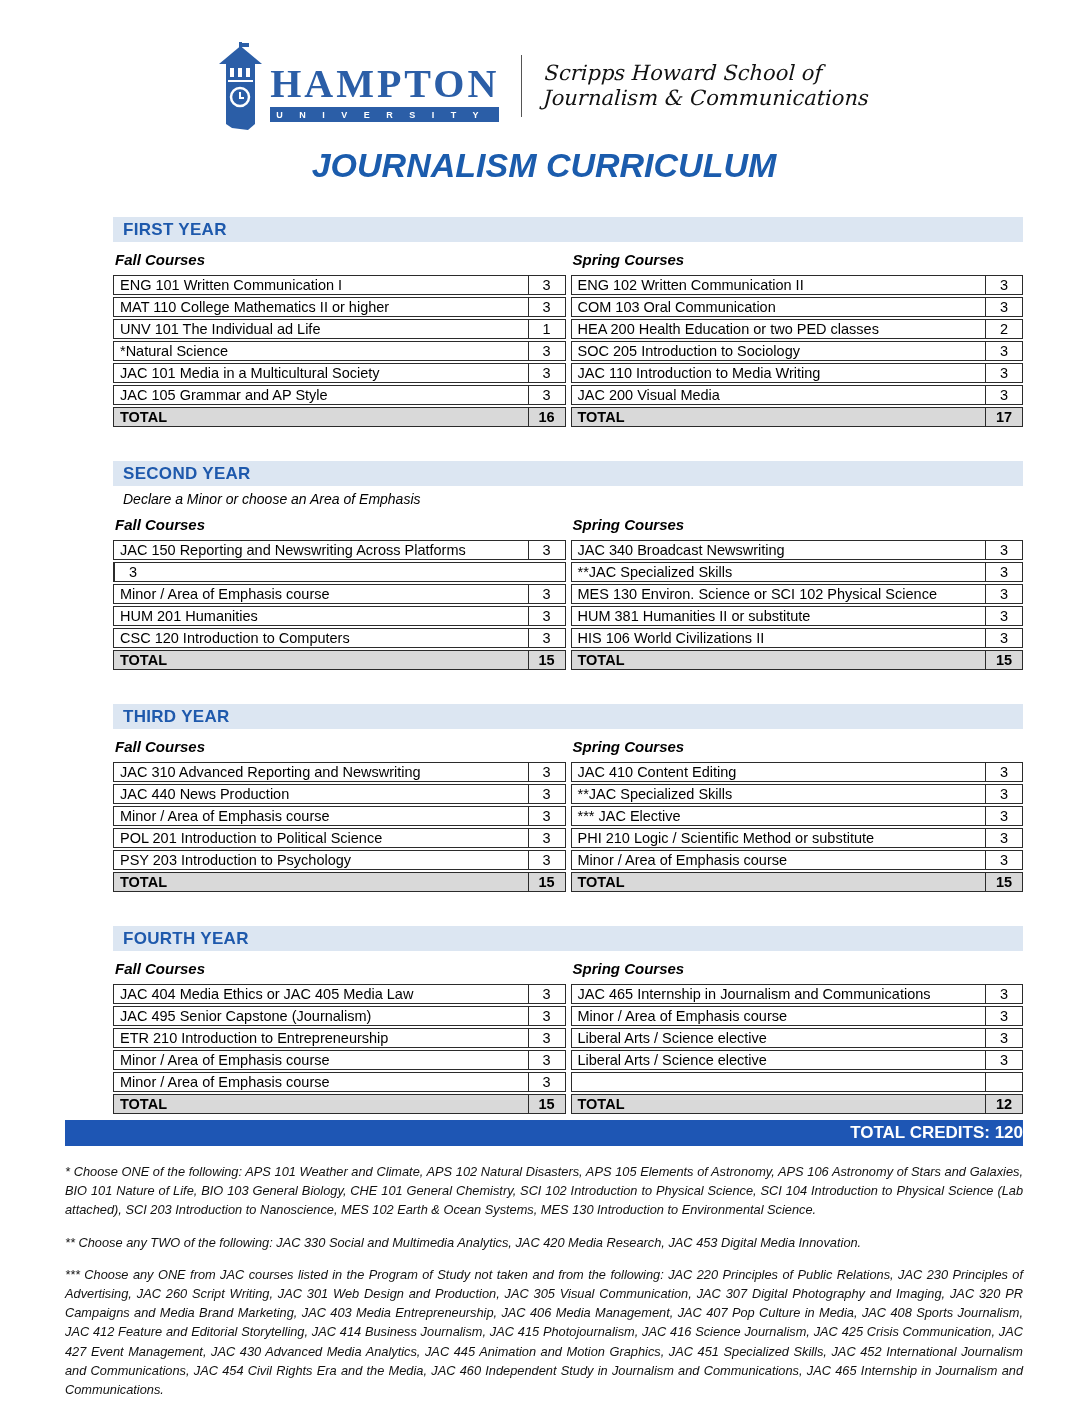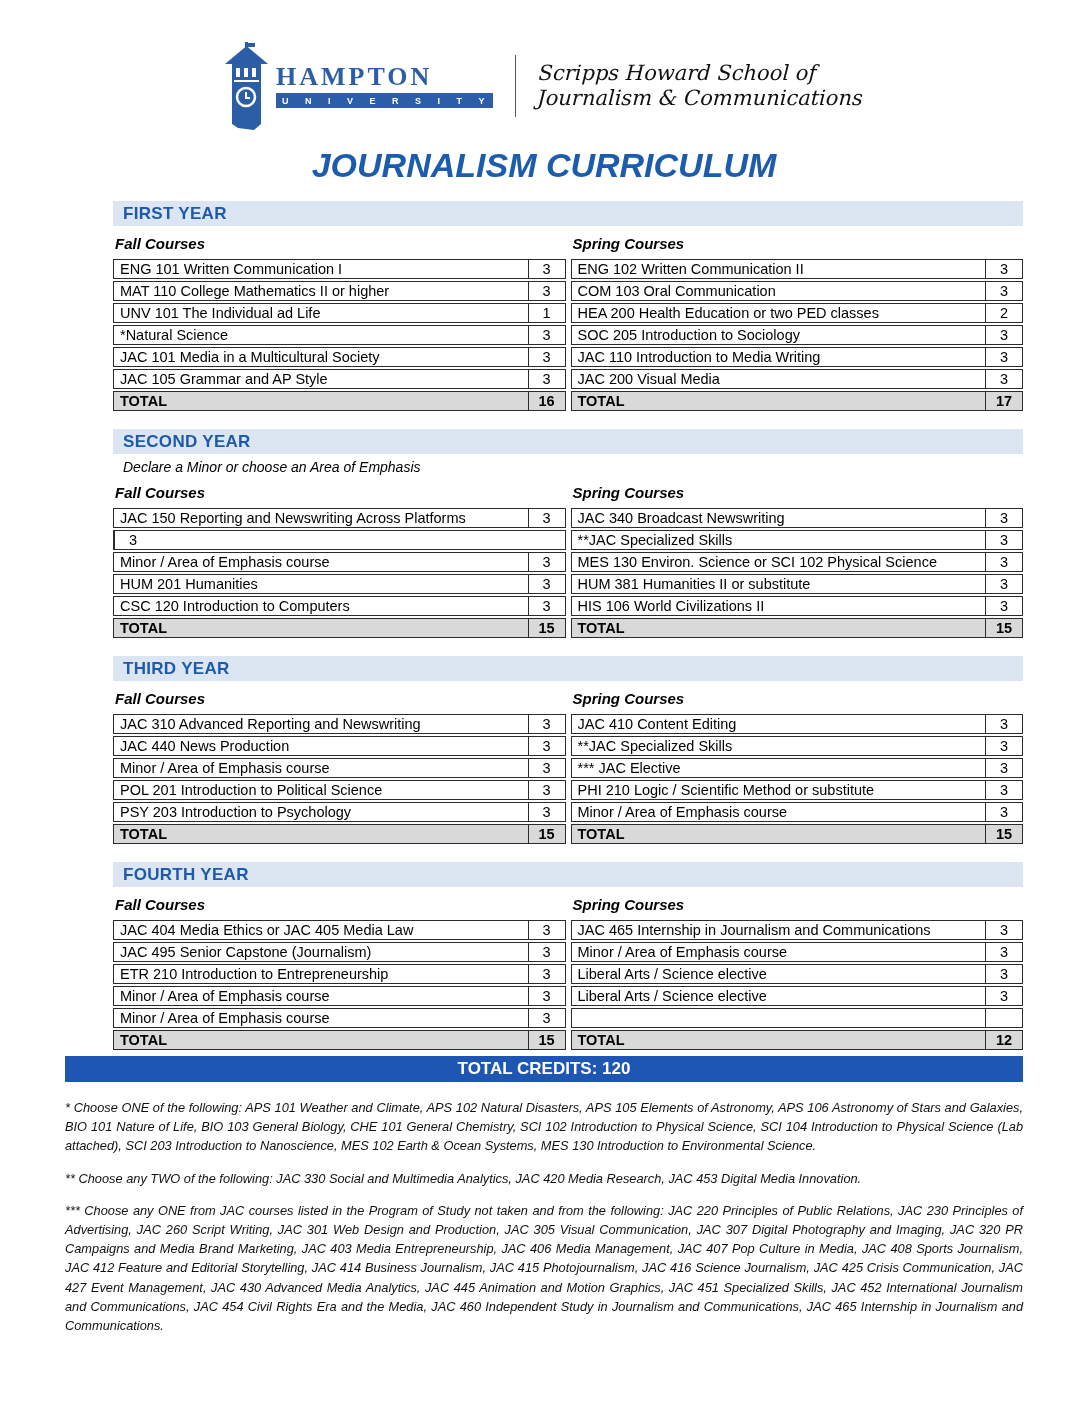--- a/index.html
+++ b/index.html
@@ -11,39 +11,39 @@
   .page { position:relative; width:1088px; height:1408px; background:#fff; }
   .content { width:958px; margin:0 auto; padding-left:0; }
 
   
   .brand { display:flex; align-items:center; justify-content:center; padding-top:42px; }
   .logo { display:flex; align-items:flex-start; }
   .logo-tower { width:48px; height:88px; margin-right:4px; flex:0 0 auto; }
   .logo-text { margin-top:22px; }
   .logo-hampton {
     font-family:"Liberation Serif", serif; font-weight:bold;
-    color:#2b5ea7; font-size:26px; letter-spacing:3px; line-height:1;
+    color:#2b5ea7; font-size:40px; letter-spacing:3px; line-height:1;
   }
   .logo-univ-bar {
     background:#2b5ea7; color:#fff; margin-top:3px;
     font-size:9px; letter-spacing:7px; 
     padding:3px 2px 2px 6px; font-weight:bold;
   }
   .brand-divider { width:1px; height:62px; background:#555; margin:0 22px; }
   .school {
     font-family:"DejaVu Serif", serif; font-style:italic;
     font-size:21px; line-height:1.2; color:#111; transform:skewX(-3deg);
   }
   .doc-title {
     text-align:center; color:#1b5cad; font-weight:bold;
     font-size:34px; letter-spacing:0px; margin:16px 0 0 0;font-style:italic;
   }
 
   
-  .section { margin-top:16px;padding-left:48px; }
+  .section { margin-top:32px;padding-left:48px; }
   .band {
     background:#dce6f2; height:25px; display:flex; align-items:center;
     padding-left:10px;
   }
   .band-label { color:#1e59ac; font-weight:bold; font-size:17px; letter-spacing:0.3px; }
   .subtitle { font-style:italic; font-size:14px; margin:5px 0 0 10px; }
   .cols { display:flex; gap:5px; margin-top:2px; }
   .col { flex:1; min-width:0; }
   .col-label { font-weight:bold; font-style:italic; font-size:15px; margin:7px 0 7px 2px; }
   .trow {
@@ -52,21 +52,21 @@
   }
   .tc { display:flex; align-items:center; font-size:14.5px; }
   .tc.course { flex:1; padding:0 6px; white-space:nowrap; overflow:hidden; }
   .tc.credits { width:37px; border-left:1.6px solid #2b2b2b; justify-content:center; }
   .trow.total { background:#d9d9d9; }
   .trow.total .tc { font-weight:bold; }
 
   
   .credits-bar {
     margin-top:4px; background:#1e56b4; color:#fff; font-weight:bold;
-    text-align:center; font-size:17px; height:26px; line-height:26px;
+    text-align:right; font-size:17px; height:26px; line-height:26px;
   }
 
   
   .footnotes { margin-top:16px; }
   .footnote {
     font-style:italic; font-size:12.8px; line-height:1.5;
     text-align:justify; margin:0 0 13px 0; color:#111;
   }
 </style>
 </head>

